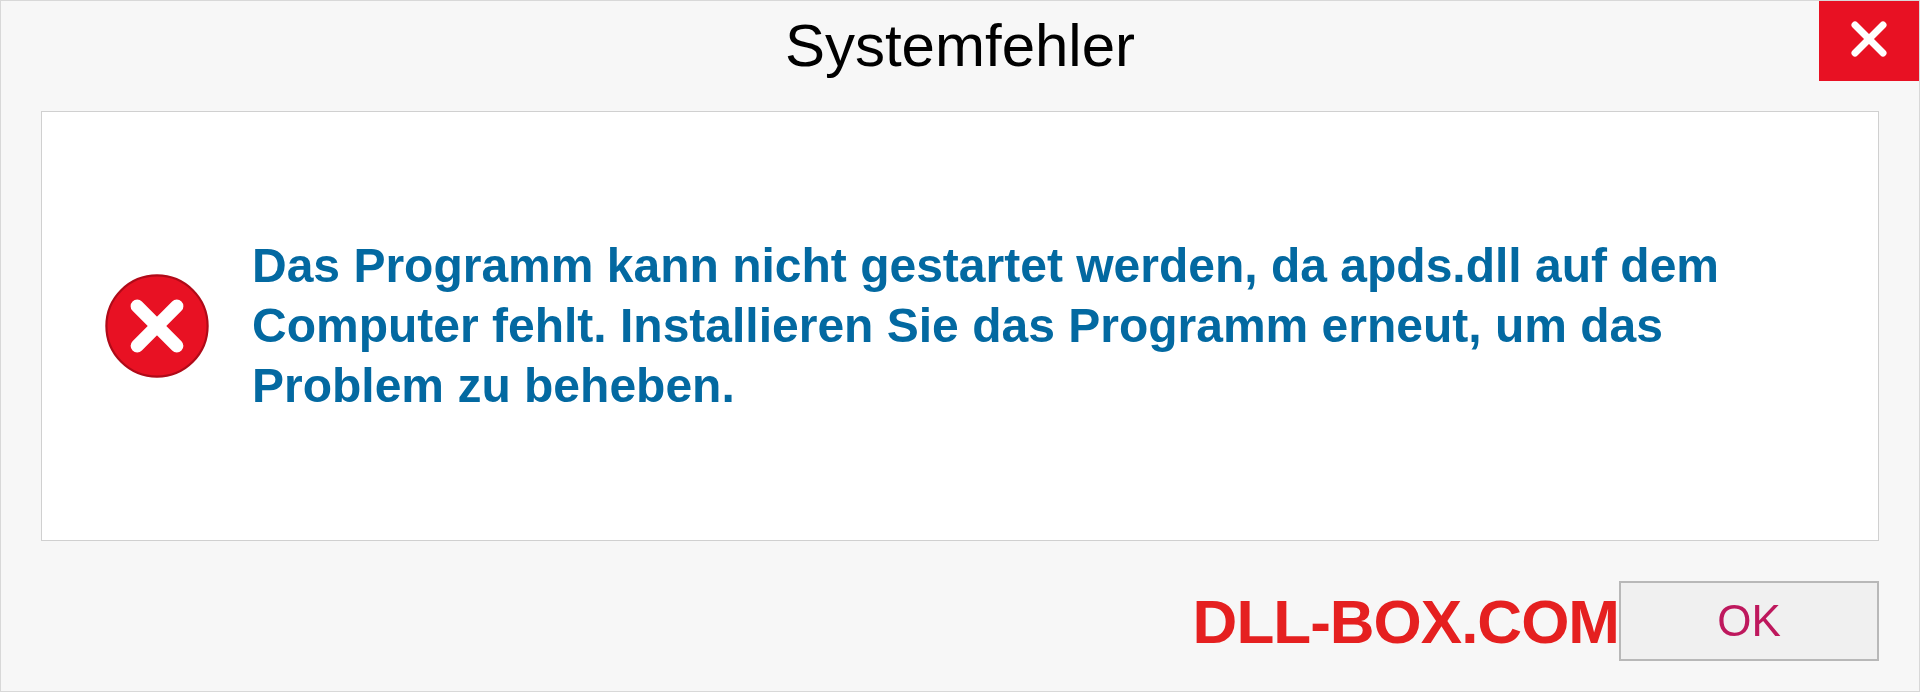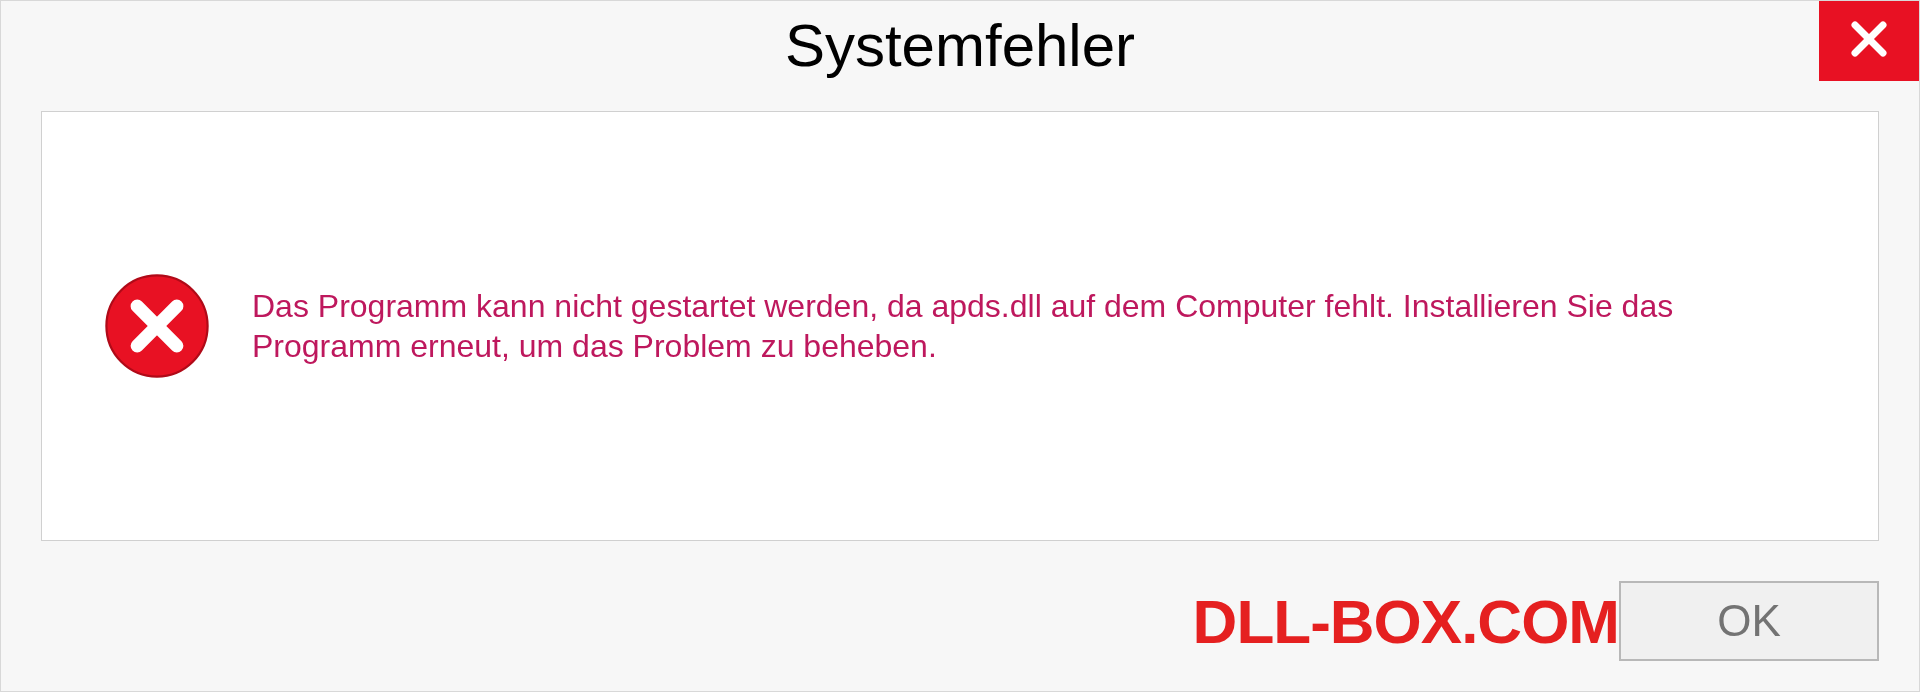--- a/index.html
+++ b/index.html
@@ -65,45 +65,45 @@
       width: 110px;
       height: 110px;
       flex-shrink: 0;
       margin-right: 40px;
     }
     .error-icon svg {
       width: 100%;
       height: 100%;
     }
     .message-text {
-      font-size: 32px;
+      font-size: 48px;
       line-height: 1.25;
-      color: #be185d;
-      font-weight: 400;
+      color: #0369a1;
+      font-weight: 700;
     }
     .footer {
       display: flex;
       align-items: center;
       justify-content: flex-end;
       padding: 20px 40px 30px 40px;
     }
     .watermark {
       font-size: 62px;
       font-weight: 900;
       color: #e52020;
       letter-spacing: -1px;
       font-family: Arial, sans-serif;
     }
     .ok-button {
       width: 260px;
       height: 80px;
       background: #f0f0f0;
       border: 2px solid #b8b8b8;
       font-size: 44px;
-      color: #737373;
+      color: #be185d;
       cursor: pointer;
       display: flex;
       align-items: center;
       justify-content: center;
     }
   </style>
 </head>
 <body>
 
 <div class="dialog">

